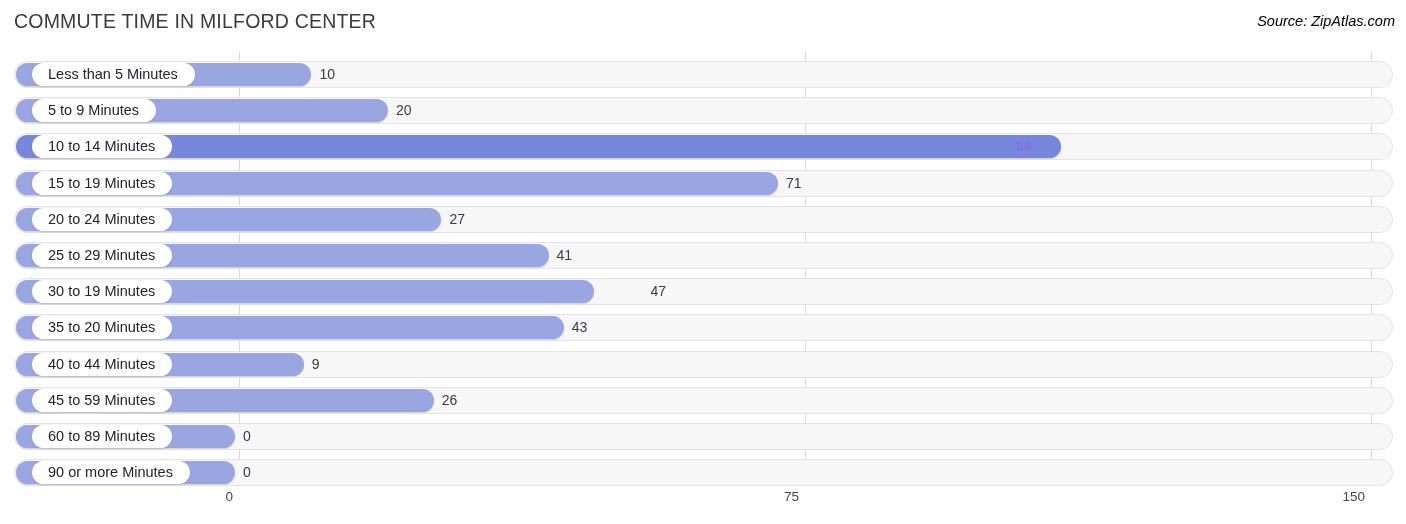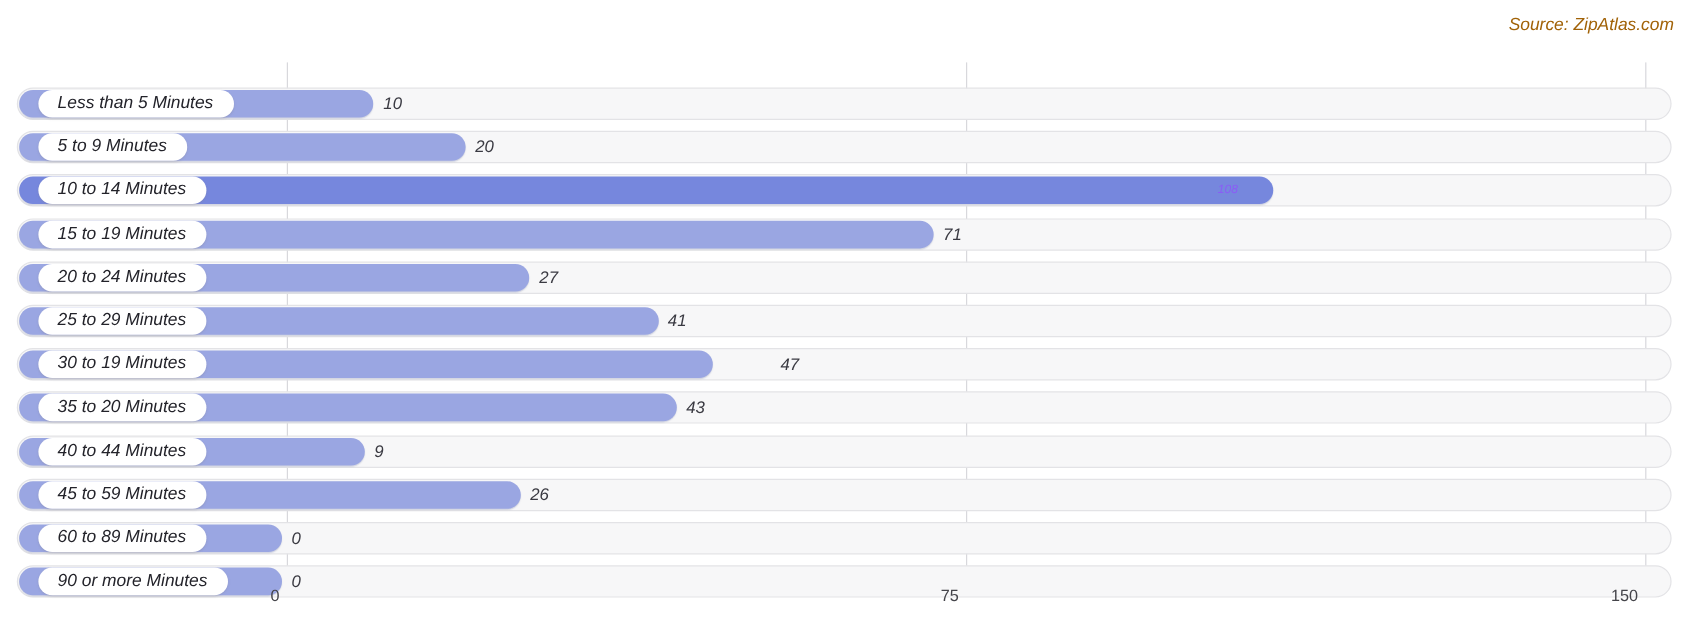--- a/index.html
+++ b/index.html
@@ -28,21 +28,21 @@
     letter-spacing: 0.2px;
     color: #3c3c3c;
     white-space: nowrap;
   }
   #chart-source {
     position: absolute;
     right: 11px;
     top: 13px;
     font-size: 14.5px;
     font-style: italic;
-    color: #a16207;
+    color: #000000;
     white-space: nowrap;
   }
 
   
   #plot-area {
     position: absolute;
     left: 0;
     top: 52px;
     width: 1406px;
     height: 432px;
@@ -52,24 +52,23 @@
     position: absolute;
     top: 0;
     width: 1px;
     height: 432px;
     background: #d8d8dc;
   }
 
   #rows-layer {
     position: absolute;
     left: 0;
-    top: 16px;
+    top: 4px;
     width: 1331px;
     height: 432px;
-    font-style: italic;
   }
 
   .bar-row {
     position: absolute;
     left: 14px;
     width: 1379px;
     height: 27px;
   }
 
   .bar-track {
@@ -141,20 +140,21 @@
     color: #44444a;
     white-space: nowrap;
     transform: translateX(-100%);
   }
 </style>
 </head>
 <body>
 
 <div id="chart-root">
 
+  <div id="chart-title">COMMUTE TIME IN MILFORD CENTER</div>
   <div id="chart-source">Source: ZipAtlas.com</div>
 
   <div id="plot-area">
     <div id="gridlines-layer">
         <div class="gridline" style="left: 239px;"></div>
         <div class="gridline" style="left: 805px;"></div>
         <div class="gridline" style="left: 1371px;"></div>
       </div>
     <div id="rows-layer">
         <div class="bar-row" style="top: 5px;">

